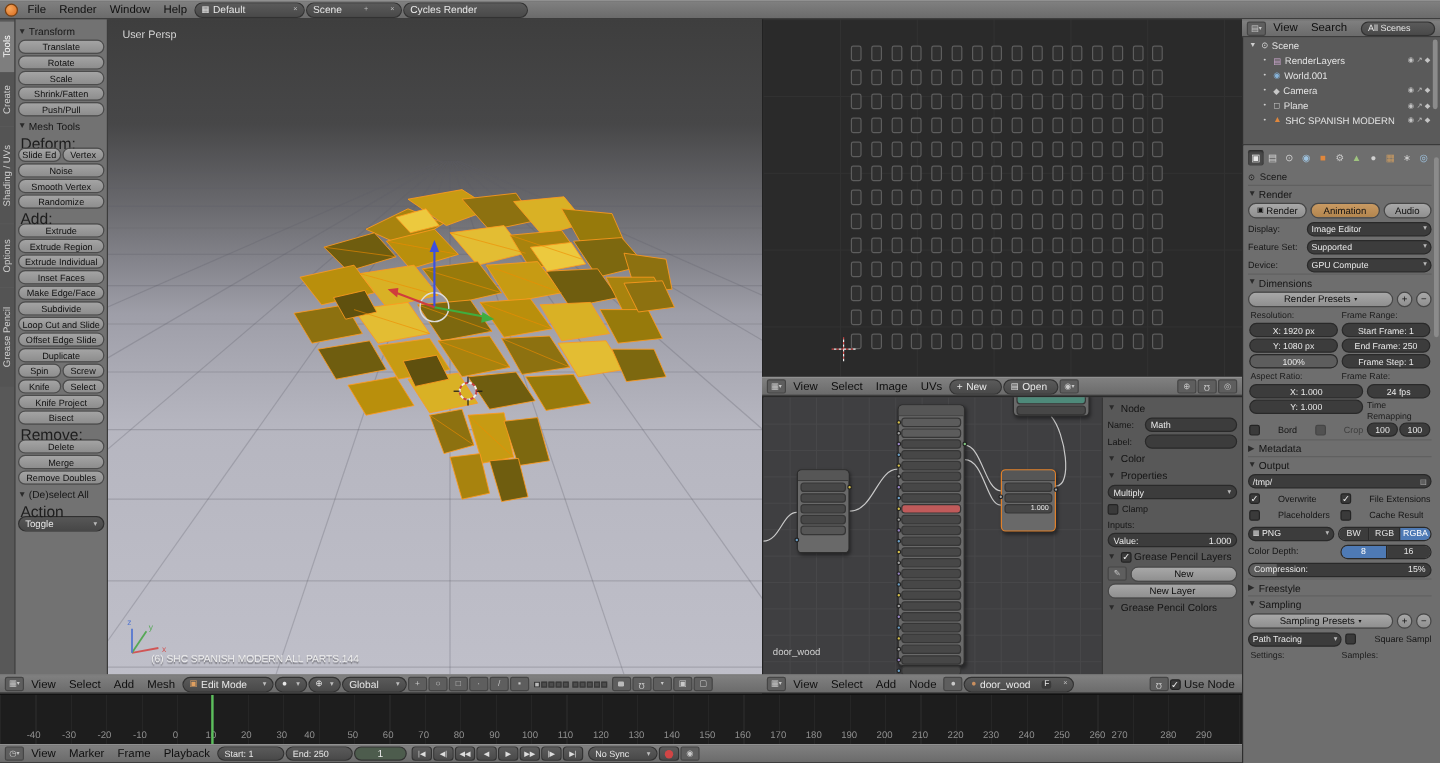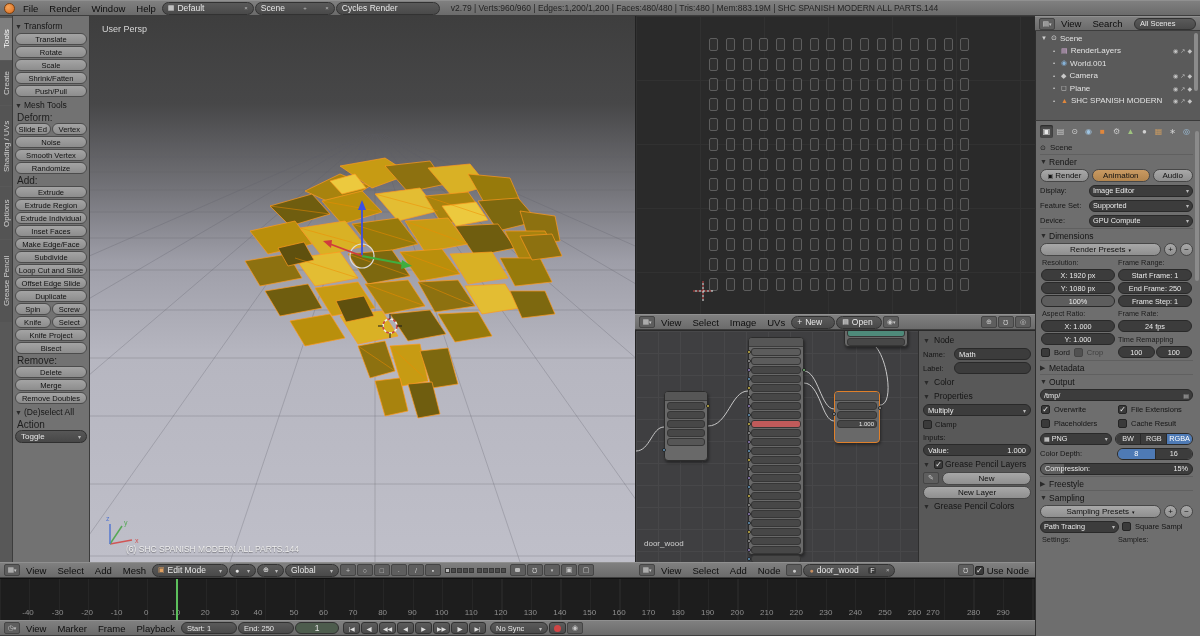--- a/index.html
+++ b/index.html
@@ -25,21 +25,21 @@
 
 #lefttabs{left:0;top:16px;width:13px;height:546px;background:#585858;border-right:1px solid #3c3c3c;display:flex;flex-direction:column;gap:1px;padding-top:2px}
 .vtab{writing-mode:vertical-rl;transform:rotate(180deg);font-size:8px;color:#cfcfcf;background:#545454;display:flex;align-items:center;justify-content:center;width:12px}
 .vtab.active{background:#7e7e7e;color:#fff}
 
 #toolshelf{left:13px;top:16px;width:77px;height:546px;background:#727272;border-right:1px solid #3c3c3c;padding:3px 2px}
 .ts-sec{display:flex;align-items:center;font-size:8.5px;color:#161616;height:14px}
 .ts-btn{height:12px;margin-bottom:1px;background:linear-gradient(#a4a4a4,#8d8d8d);border:1px solid #4c4c4c;border-radius:6px;font-size:7.6px;color:#101010;display:flex;align-items:center;justify-content:center;white-space:nowrap;overflow:hidden}
 .ts-row{display:flex;gap:1px;margin-bottom:1px}
 .ts-row .ts-btn{flex:1;margin-bottom:0}
-.ts-label{font-size:10px;color:#1d1d1d;height:11px;padding-left:2px}
+.ts-label{font-size:13px;color:#1d1d1d;height:11px;padding-left:2px}
 .ts-select{height:13px;background:linear-gradient(#575757,#474747);border:1px solid #303030;border-radius:7px;color:#e6e6e6;font-size:8px;display:flex;align-items:center;padding:0 5px}
 
 #view3d{left:90px;top:16px;width:545px;height:546px;background:linear-gradient(#3e3e3e 0%,#474748 16%,#6e6e73 30%,#9e9ea8 45%,#b6b6c0 62%,#bfbfc9 100%)}
 .vplabel{position:absolute;font-size:9px;color:#d6d6d6}
 .objlabel{position:absolute;font-size:8.5px;color:#ededed;text-shadow:0 1px 1px rgba(0,0,0,.4)}
 
 #view3d-hdr{left:0;top:562px;width:635px;height:16px;z-index:4}
 #uv-hdr{left:635px;top:314px;width:400px;height:16px}
 #node-hdr{left:635px;top:562px;width:400px;height:16px}
 #outliner-hdr{left:1035px;top:16px;width:165px;height:15px}
@@ -80,21 +80,21 @@
 .pfield{height:12px;background:#3c3c3c;border:1px solid #292929;border-radius:6px;color:#eaeaea;font-size:7.3px;display:flex;align-items:center;justify-content:center;padding:0 3px;white-space:nowrap;overflow:hidden}
 .pgrid{display:grid;grid-template-columns:1fr 1fr;gap:1px 3px;padding:1px 1px}
 .plabels{display:grid;grid-template-columns:1fr 1fr;gap:3px;font-size:7.3px;color:#1c1c1c;padding:1px 2px;height:11px}
 .pslider{position:relative;height:12px;background:#3c3c3c;border:1px solid #292929;border-radius:6px;overflow:hidden;color:#eaeaea;font-size:7.3px;display:flex;align-items:center;justify-content:space-between;padding:0 4px}
 .pslider .fill{position:absolute;left:0;top:0;bottom:0;background:#5d5d5d;z-index:0}
 .pslider span{position:relative;z-index:1}
 .seg{display:flex;flex:1;height:12px;border:1px solid #292929;border-radius:6px;overflow:hidden}
 .seg div{flex:1;background:#3c3c3c;color:#e2e2e2;font-size:7.3px;display:flex;align-items:center;justify-content:center;border-right:1px solid #292929}
 .seg div:last-child{border-right:none}
 .seg div.sel{background:#4e7ab5;color:#fff}
-.pcbrow{display:flex;align-items:center;gap:4px;height:13px}
+.pcbrow{display:flex;align-items:center;gap:15px;height:13px}
 
 #ruler{left:0;top:578px;width:1035px;height:42px;background:#1d1d1d;border-top:1px solid #101010;background-image:repeating-linear-gradient(90deg,#262626 0,#262626 1px,transparent 1px,transparent 29.5px)}
 .fnum{position:absolute;bottom:3px;font-size:8px;color:#8f8f8f;transform:translateX(-50%)}
 #playhead{position:absolute;top:0;bottom:0;width:2px;background:#5cbf5c}
 #tl-hdr{left:0;top:620px;width:1035px;height:16px}
 .tbtn{width:17px;height:12px;background:linear-gradient(#5c5c5c,#4a4a4a);border:1px solid #323232;border-radius:3px;color:#ddd;font-size:6px;display:flex;align-items:center;justify-content:center;flex:none}
 .reddot{width:7px;height:7px;border-radius:50%;background:#d04545}
 .scrollbar{position:absolute;width:4px;border-radius:2px;background:#8b8b8b}
 </style>
 </head>
@@ -114,21 +114,20 @@
       <span class="arw">×</span>
     </div>
     <div class="ddark" style="width:80px">
       <span>Scene</span>
       <span class="arw">+</span>
       <span class="arw">×</span>
     </div>
     <div class="ddark" style="width:104px">
       <span>Cycles Render</span>
     </div>
-    <span class="stats">v2.79 | Verts:960/960 | Edges:1,200/1,200 | Faces:480/480 | Tris:480 | Mem:883.19M | SHC SPANISH MODERN ALL PARTS.144</span>
   </div>
 
   <div id="lefttabs" class="r">
     <div class="vtab active" style="height:42px">Tools</div>
     <div class="vtab" style="height:44px">Create</div>
     <div class="vtab" style="height:80px">Shading / UVs</div>
     <div class="vtab" style="height:52px">Options</div>
     <div class="vtab" style="height:82px">Grease Pencil</div>
   </div>
 

